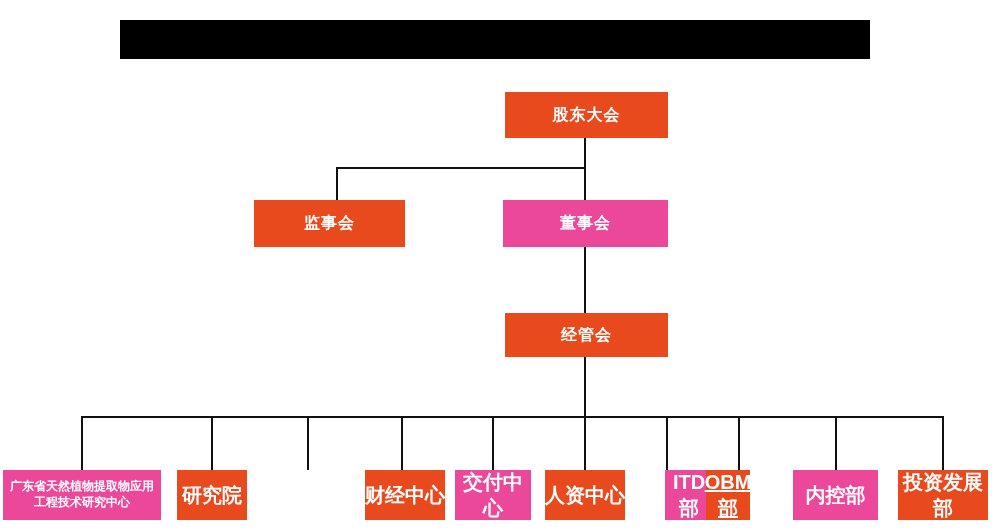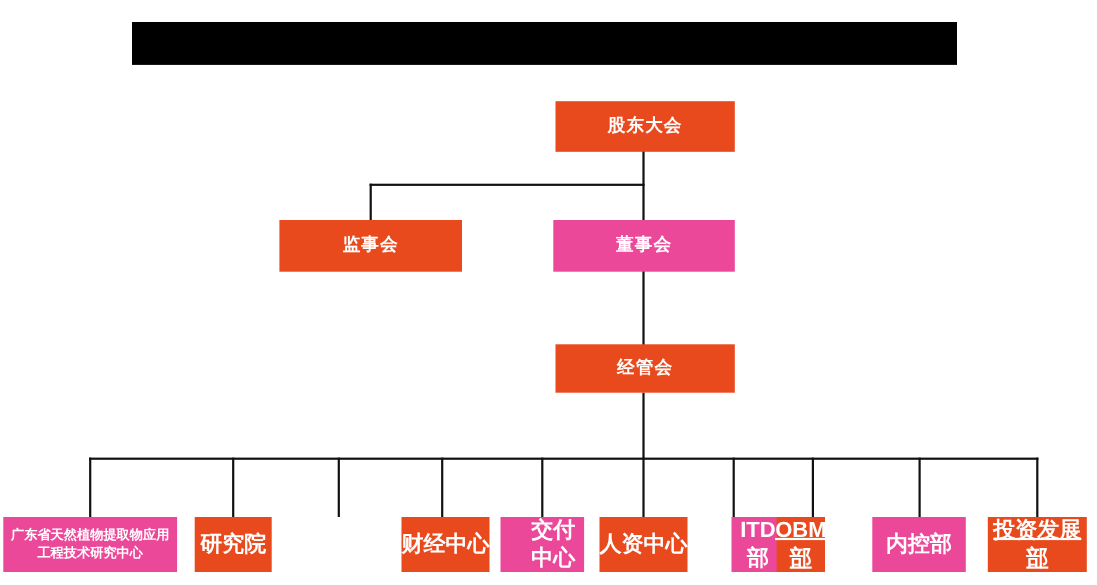--- a/index.html
+++ b/index.html
@@ -33,35 +33,35 @@
     font-weight: bold;
     font-size: 16px;
     letter-spacing: 1px;
     text-align: center;
     line-height: 1.3;
   }
   .node[data-variant="primary"]   { background: #E8491D; }
   .node[data-variant="secondary"] { background: #ec4899; }
 
   #n-shareholders { left: 505px; top:  92px; width: 163px; height: 46px; }
-  #n-supervisory  { left: 254px; top: 200px; width: 166px; height: 47px; }
+  #n-supervisory  { left: 254px; top: 200px; width: 151px; height: 47px; }
   #n-board        { left: 503px; top: 200px; width: 165px; height: 47px; }
   #n-management   { left: 505px; top: 313px; width: 163px; height: 44px; }
 
   .dept { top: 470px; height: 50px; font-size: 20px; letter-spacing: 0; }
   #d0 { left:   3px; width: 158px; font-size: 12px; padding: 0 3px; }
   #d1 { left: 177px; width:  70px; }
   #d2 { left: 268px; width:  80px; }
   #d3 { left: 365px; width:  80px; }
-  #d4 { left: 455px; width:  76px; padding-left: 20px; }
+  #d4 { left: 455px; width:  76px; }
   #d5 { left: 545px; width:  80px; }
   #d6 { left: 651px; width:  48px; margin-left: 14px; }
   #d7 { left: 706px; width:  44px; text-decoration: underline; }
   #d8 { left: 793px; width:  85px; }
-  #d9 { left: 898px; width:  90px; text-decoration: underline; }
+  #d9 { left: 898px; width:  90px; }
 
   
   .line { position: absolute; background: #111111; }
   .lv { width: 2px; }
   .lh { height: 2px; }
 
   #v-root        { left: 584px; top: 137px; height: 64px; }
   #h-branch      { left: 336px; top: 167px; width: 250px; }
   #v-supervisory { left: 336px; top: 167px; height: 34px; }
   #v-board-mgmt  { left: 584px; top: 246px; height: 68px; }

